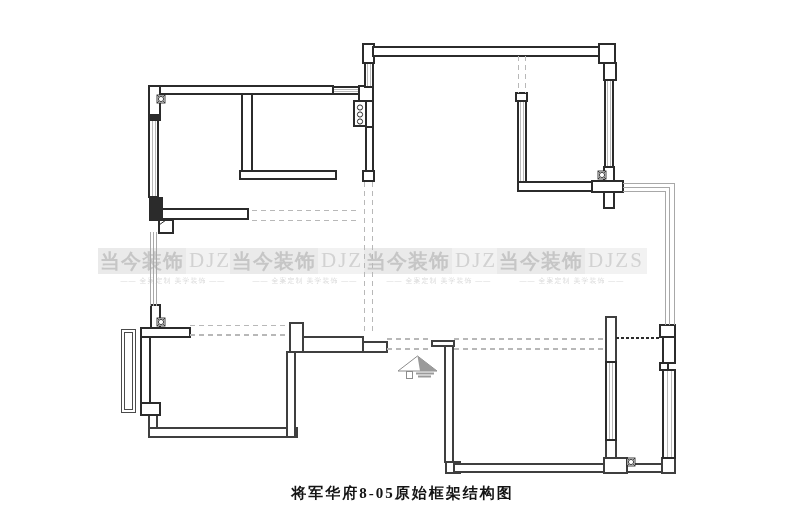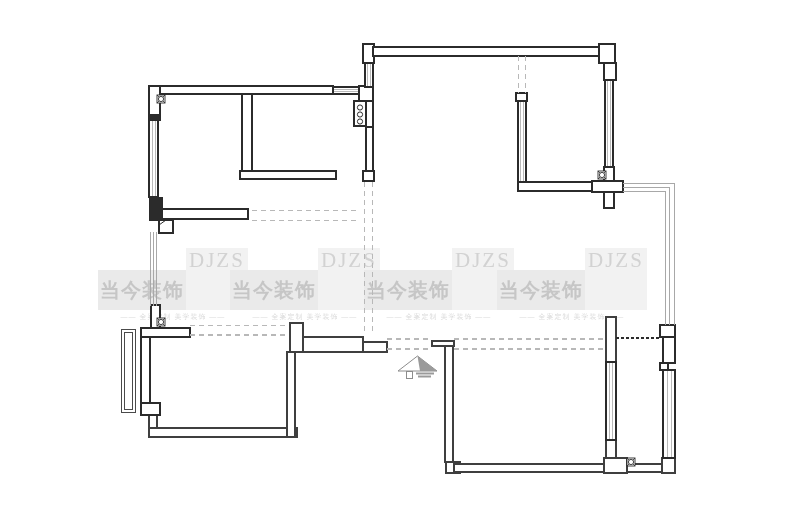--- a/index.html
+++ b/index.html
@@ -2,21 +2,21 @@
 <html><head>
 <meta charset="utf-8">
 <style>
   html,body{margin:0;padding:0;background:#fff;}
   #stage{position:relative;width:805px;height:532px;background:#ffffff;overflow:hidden;
          font-family:"Liberation Sans",sans-serif;}
   
   .wm{position:absolute;z-index:1;white-space:nowrap;text-align:center;}
   .wm-row{display:inline-flex;align-items:stretch;}
   .wm-cn{font-weight:bold;font-size:20px;line-height:24px;color:#c6c6c6;background:#eaeaea;
-         padding:8px 2px;letter-spacing:1px;margin-top:22px;}
+         padding:1px 2px;letter-spacing:1px;}
   .wm-en{font-family:"Liberation Serif",serif;font-size:21px;line-height:24px;color:#d2d2d2;
          background:#f2f2f2;padding:0 3px;letter-spacing:2px;}
   .wm-sub{font-size:7px;line-height:9px;color:#dadada;margin-top:2px;letter-spacing:1px;}
   
   #plan{position:absolute;left:0;top:0;z-index:2;}
   
   #caption{position:absolute;z-index:3;left:50%;top:484px;transform:translateX(-50%);
            font-family:"Liberation Serif",serif;font-weight:bold;font-size:15px;
            letter-spacing:2px;color:#141414;white-space:nowrap;}
 </style>
@@ -157,13 +157,14 @@
       <circle cx="360" cy="114.5" r="2.6" fill="#fff" stroke="#2b2b2b" stroke-width="1"></circle>
       <circle cx="360" cy="121.5" r="2.6" fill="#fff" stroke="#2b2b2b" stroke-width="1"></circle>
       <line x1="159" y1="225" x2="166" y2="220" stroke="#2b2b2b" stroke-width="1"></line>
       <polygon points="398,371 417.5,356 437,371" fill="#fff" stroke="#8c8c8c" stroke-width="1"></polygon>
       <polygon points="417.5,356 437,371 420,371" fill="#9a9a9a" stroke="none"></polygon>
       <rect x="406" y="371" width="6" height="7" fill="#fff" stroke="#8c8c8c" stroke-width="1" shape-rendering="crispEdges"></rect>
       <line x1="416" y1="373.5" x2="434" y2="373.5" stroke="#9a9a9a" stroke-width="2"></line>
       <line x1="418" y1="376.5" x2="431" y2="376.5" stroke="#9a9a9a" stroke-width="2"></line>
     </svg>
 
+  <div id="caption">将军华府8-05原始框架结构图</div>
 </div>
 
 </body></html>

